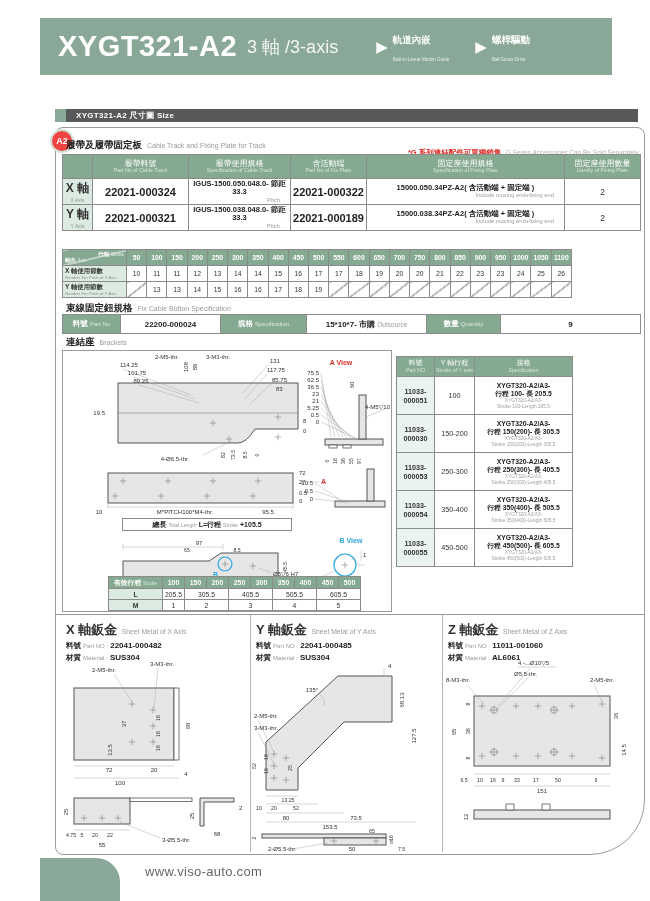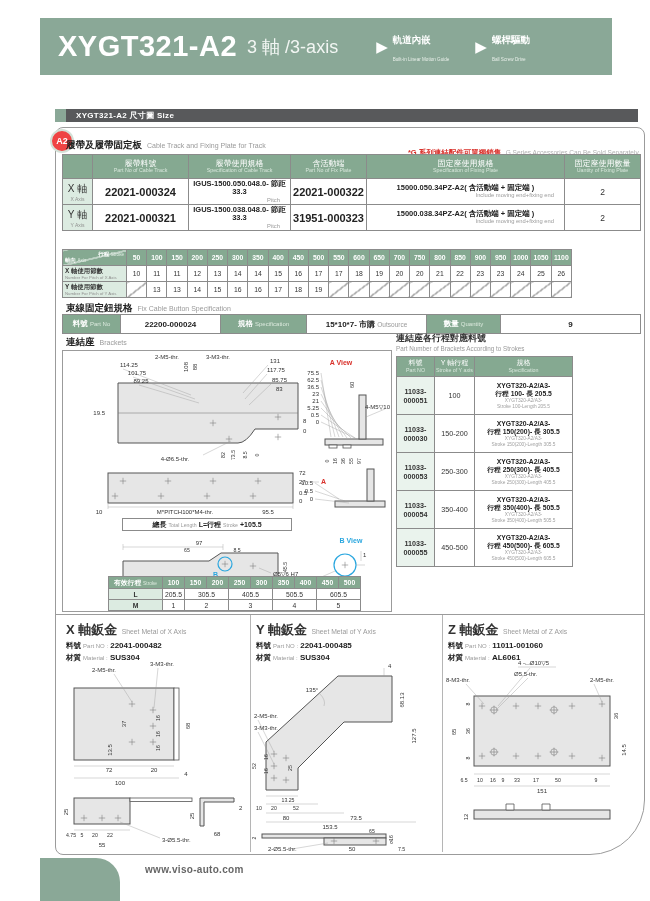--- a/index.html
+++ b/index.html
@@ -37,21 +37,21 @@
   td{border:1px solid #8b8b8b;vertical-align:middle;text-align:center;overflow:hidden}
   .gh{background:#85a991;color:#fff}
   .gh .zh{font-size:8px;font-weight:normal;line-height:1.2}
   .gh .en{font-size:5.3px;color:#d8e7dc;line-height:1.1}
   .lg{background:#dcebe1}
 
   
   .t1{width:578px}
   .t1 td{height:26px}
   .t1 tr.hd td{height:24px}
-  .t1 .axis .zh{font-size:10px;font-weight:normal;color:#333}
+  .t1 .axis .zh{font-size:12px;font-weight:bold;color:#333}
   .t1 .axis .en{font-size:5px;color:#8f8f8f}
   .t1 .part{font-size:11px;font-weight:600;color:#222}
   .t1 .spec1{font-size:7.5px;font-weight:600;color:#222;line-height:1.15;padding:0 2px}
   .t1 .spec1 .sub{display:block;font-size:5.8px;color:#9a9a9a;font-weight:normal;text-align:right;padding-right:8px}
   .t1 .qty{font-size:8.5px}
 
   
   .pt{width:510px}
   .pt td{height:16px}
   .pt .corner{position:relative;background:#85a991;background-image:linear-gradient(to bottom right,transparent 48%,rgba(255,255,255,.85) 48.5%,rgba(255,255,255,.85) 51.5%,transparent 52%)}
@@ -103,21 +103,21 @@
   .vline{width:1px;background:#b5b5b5}
   .sheet-h .t .zh{font-size:13px;font-weight:bold}
   .sheet-h .t .en{font-size:6.8px;color:#9a9a9a}
   .sheet-h .row{font-size:7.5px;margin-top:2px;white-space:nowrap}
   .sheet-h .row .l{font-weight:bold;color:#222}
   .sheet-h .row .e{color:#9a9a9a;font-size:6px}
   .sheet-h .row .v{font-weight:bold;color:#222;font-size:8px}
 
   
   .blob{left:40px;top:858px;width:80px;height:43px;background:#8aa897;border-radius:0 24px 0 0}
-  .url{left:145px;top:864px;font-size:10px;font-weight:bold;color:#666;letter-spacing:.3px}
+  .url{left:145px;top:864px;font-size:13px;font-weight:normal;color:#666;letter-spacing:.3px}
 
   
   svg text{font-family:"Liberation Sans","DejaVu Sans",sans-serif;font-size:6px;fill:#333}
   svg .t5{font-size:5.2px}
   svg .red{fill:#d9312b;font-weight:bold;font-size:7px}
   svg .blue{fill:#2ba7df;font-weight:bold;font-size:7px}
   svg .fillg{fill:#e6e6e6;stroke:#555;stroke-width:1}
   svg .fillw{fill:#fff;stroke:#555;stroke-width:.8}
   svg .ln{stroke:#777;stroke-width:.55;fill:none}
   svg .dim{stroke:#999;stroke-width:.4;fill:none}
@@ -203,21 +203,21 @@
       <td class="spec1"><span>15000.050.34PZ-A2( 含活動端 + 固定端 )</span><span class="sub">Include moving end+fixing end</span></td>
       <td class="qty">2</td>
     </tr>
     <tr>
       <td class="lg axis">
             <div class="zh">Y 軸</div>
             <div class="en">Y Axis</div>
           </td>
       <td class="part">22021-000321</td>
       <td class="spec1"><span>IGUS-1500.038.048.0- 節距 33.3</span><span class="sub">Pitch</span></td>
-      <td class="part">31951-000323</td>
+      <td class="part">22021-000189</td>
       <td class="spec1"><span>15000.038.34PZ-A2( 含活動端 + 固定端 )</span><span class="sub">Include moving end+fixing end</span></td>
       <td class="qty">2</td>
     </tr>
   </tbody>
     </table>
 
   <table class="abs pt" style="left:62px;top:249px">
     <tbody>
         <tr class="hd" id="pitch-h">
       <td class="corner" style="width:64px">
@@ -478,24 +478,20 @@
           <td class="sl">M</td>
           <td colspan="1">1</td>
           <td colspan="2">2</td>
           <td colspan="2">3</td>
           <td colspan="2">4</td>
           <td colspan="2">5</td>
         </tr>
   </tbody>
     </table>
 
-  <div class="abs" style="left:396px;top:332px">
-    <div style="font-size:9px;font-weight:bold">連結座各行程對應料號</div>
-    <div style="font-size:6.3px;color:#9a9a9a">Part Number of Brackets According to Strokes</div>
-  </div>
   <table class="abs bpt" style="left:396px;top:356px">
     <colgroup>
         <col style="width:38px">
         <col style="width:40px">
         <col style="width:98px">
       </colgroup>
     <tbody>
         <tr class="hd">
       <td class="gh">
             <div class="zh" style="font-size:7px">料號</div>

